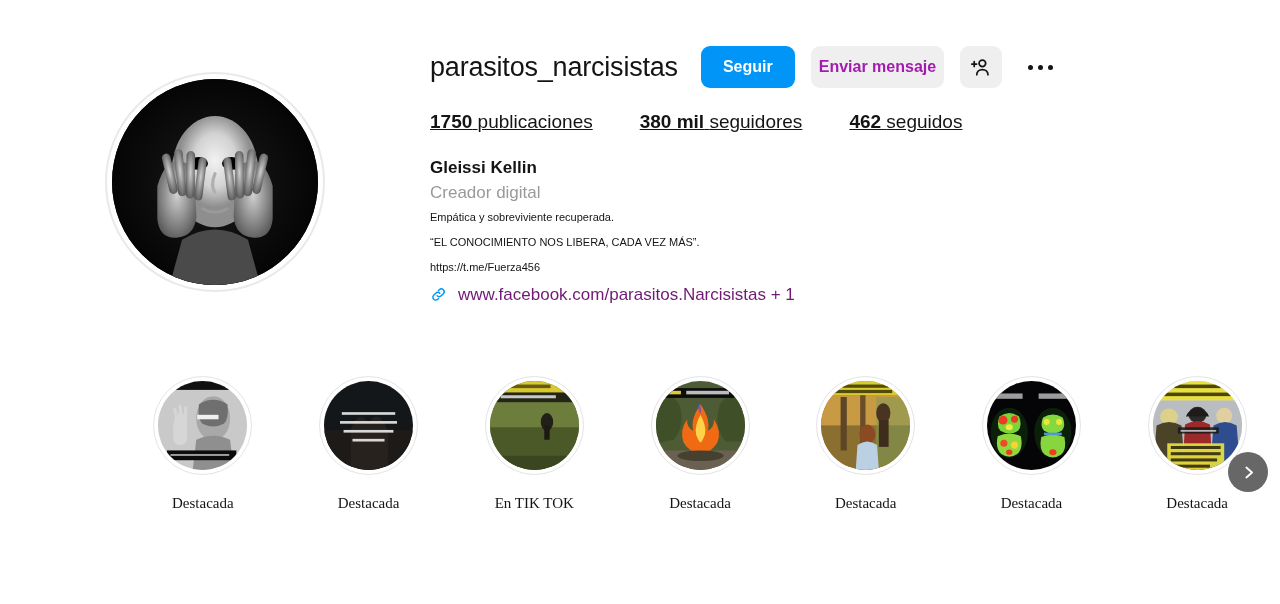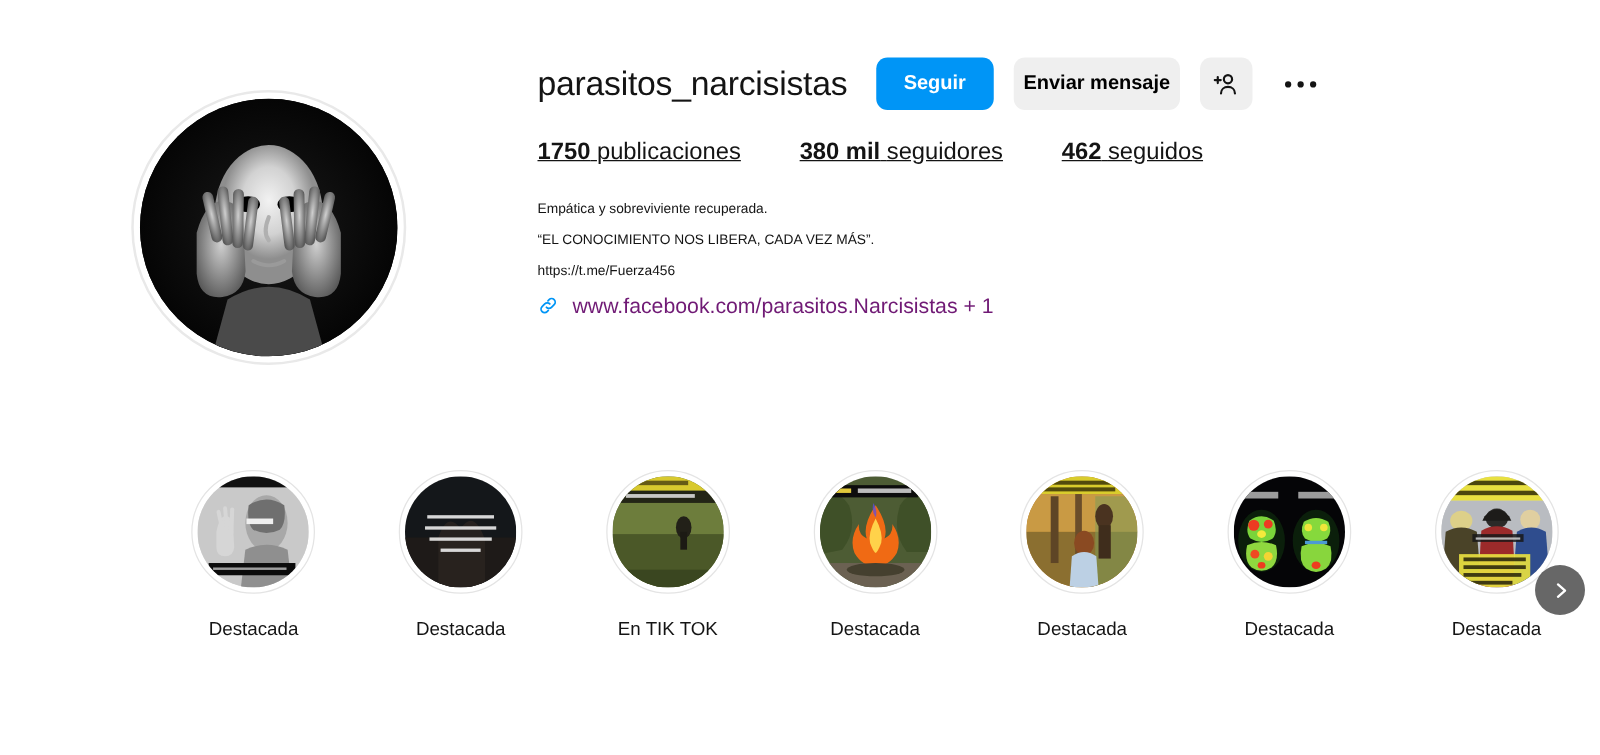--- a/index.html
+++ b/index.html
@@ -89,21 +89,21 @@
     justify-content: center;
     height: 42px;
     padding: 0 22px;
   }
   .btn-follow {
     background: #0095f6;
     color: #ffffff;
   }
   .btn-message {
     background: #efefef;
-    color: #000000;
+    color: #a21caf;
     margin-left: 16px;
     padding: 0 8px;
   }
   .btn-icon-square {
     margin-left: 16px;
     width: 42px;
     height: 42px;
     border-radius: 9px;
     background: #efefef;
     display: inline-flex;
@@ -189,20 +189,21 @@
 
   
   .highlights {
     position: absolute;
     left: 0;
     top: 376px;
     width: 1280px;
     display: flex;
     padding-left: 120px;
     box-sizing: border-box;
+    font-family: Liberation Serif, serif;
   }
   .hl {
     width: 175px;
     display: flex;
     flex-direction: column;
     align-items: center;
     cursor: pointer;
   }
   .hl-ring {
     width: 99px;
@@ -341,20 +342,22 @@
           <b>380 mil</b>
           <span>seguidores</span>
         </div>
         <div class="stat">
           <b>462</b>
           <span>seguidos</span>
         </div>
       </div>
 
       <div class="bio">
+        <div class="bio-name">Gleissi Kellin</div>
+        <div class="bio-category">Creador digital</div>
         <div class="bio-line">Empática y sobreviviente recuperada.</div>
         <div class="bio-line">“EL CONOCIMIENTO NOS LIBERA, CADA VEZ MÁS”.</div>
         <div class="bio-line">https://t.me/Fuerza456</div>
         <div class="bio-link-row">
           <span class="link-icon">
             <svg width="17" height="17" viewBox="0 0 24 24" fill="none" stroke="currentColor" stroke-width="2" stroke-linecap="round" aria-hidden="true">
               <path d="M10.1 13.9a4 4 0 0 0 5.7 0l3-3a4 4 0 0 0-5.7-5.7l-1.3 1.3"></path>
               <path d="M13.9 10.1a4 4 0 0 0-5.7 0l-3 3a4 4 0 0 0 5.7 5.7l1.3-1.3"></path>
             </svg>
           </span>

